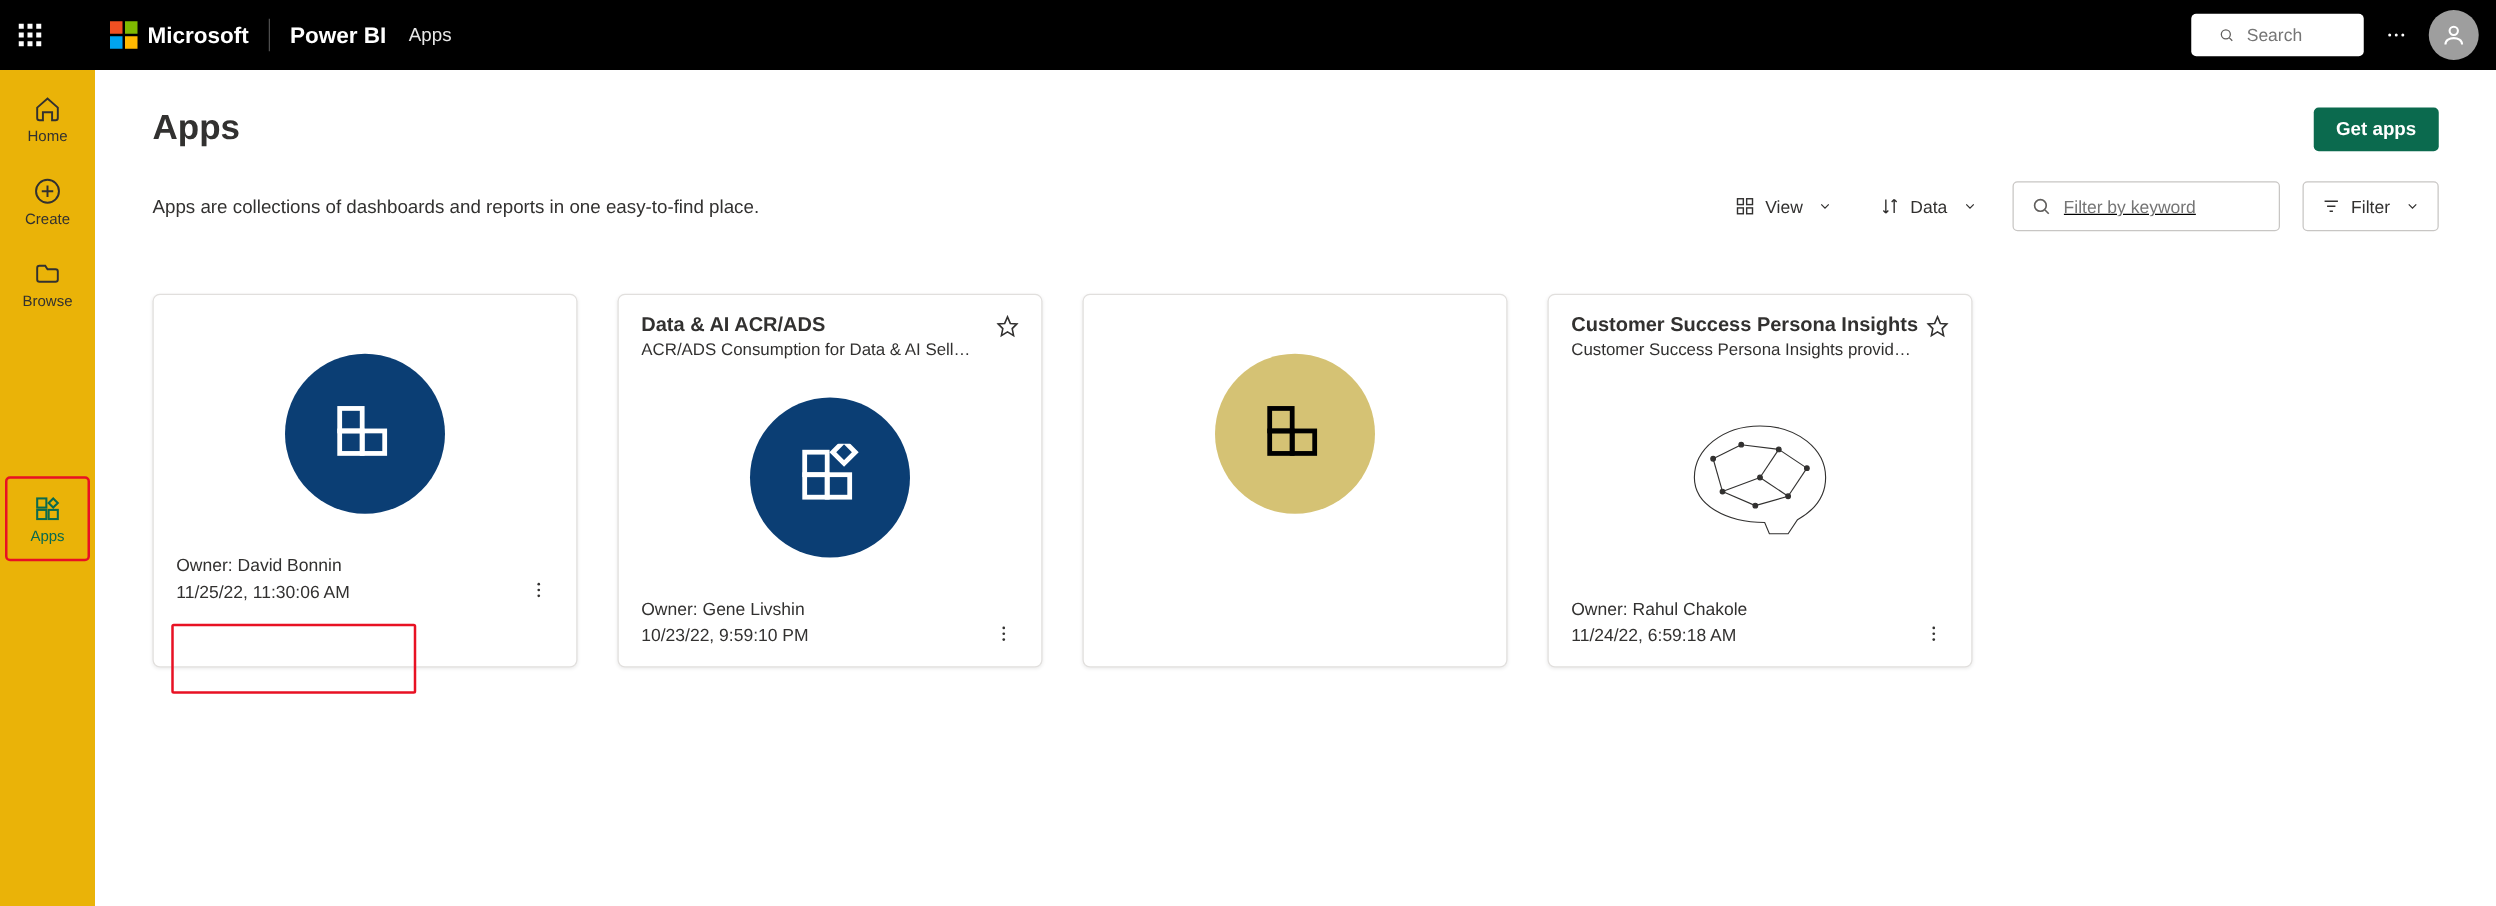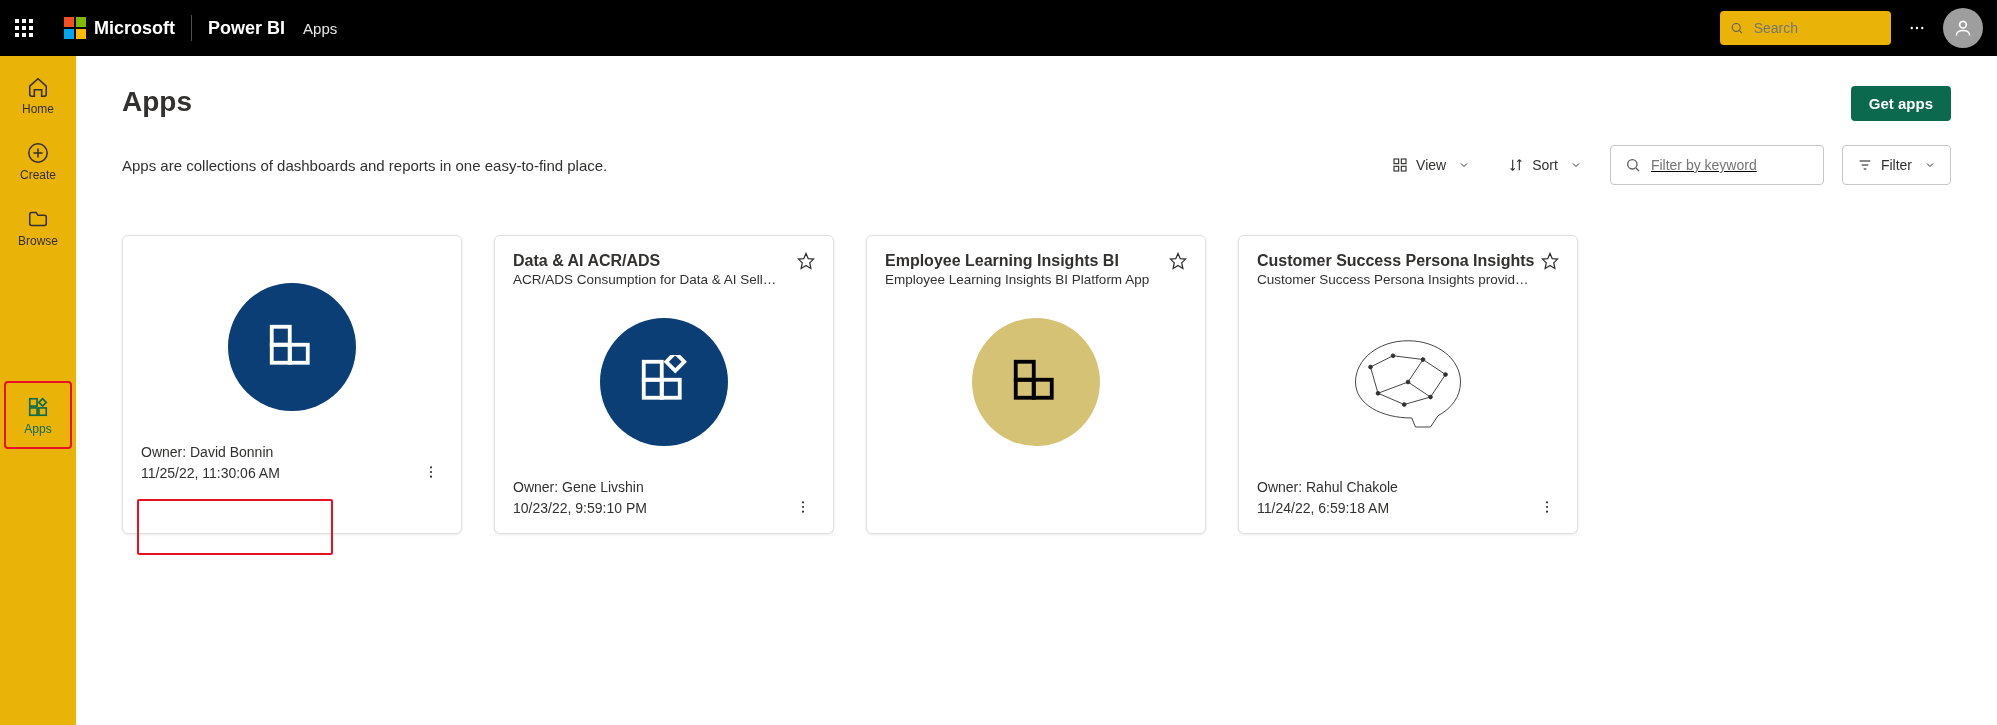--- a/index.html
+++ b/index.html
@@ -18,32 +18,32 @@
 
   
   .topbar{
     position:fixed;top:0;left:0;right:0;height:var(--topbar-h);
     background:#000;color:#fff;display:flex;align-items:center;
     padding:0 14px 0 0;z-index:10;
   }
   .waffle{width:48px;height:var(--topbar-h);display:flex;align-items:center;justify-content:center;cursor:pointer;}
   .waffle-grid{display:grid;grid-template-columns:repeat(3,4px);grid-template-rows:repeat(3,4px);gap:3px;}
   .waffle-grid span{background:#fff;width:4px;height:4px;}
-  .ms-brand{display:flex;align-items:center;gap:8px;margin-left:16px;}
+  .ms-brand{display:flex;align-items:center;gap:8px;margin-left:40px;}
   .ms-logo{display:grid;grid-template-columns:10px 10px;grid-template-rows:10px 10px;gap:2px;}
   .ms-logo span:nth-child(1){background:#f25022;}
   .ms-logo span:nth-child(2){background:#7fba00;}
   .ms-logo span:nth-child(3){background:#00a4ef;}
   .ms-logo span:nth-child(4){background:#ffb900;}
   .ms-word{font-size:18px;font-weight:600;}
   .divider{width:1px;height:26px;background:#4d4d4d;margin:0 16px;}
   .app-title{font-size:18px;font-weight:600;}
   .app-sub{font-size:15px;margin-left:18px;color:#e8e8e8;}
   .topbar .spacer{flex:1;}
-  .search-wrap{position:relative;width:171px;height:34px;background:#eab308;border-radius:4px;display:flex;align-items:center;padding:0 10px;color:#323130;}
+  .search-wrap{position:relative;width:138px;height:34px;background:#ffffff;border-radius:4px;display:flex;align-items:center;padding:0 22px;color:#323130;}
   .search-wrap svg{color:#605e5c;margin-right:8px;}
   .search-wrap input{border:0;outline:0;background:transparent;font-size:14px;color:#323130;width:100%;}
   .top-ico{width:40px;height:40px;display:flex;align-items:center;justify-content:center;margin-left:6px;cursor:pointer;border-radius:50%;}
   .top-ico.more{color:#fff;}
   .top-ico.avatar{background:#9e9e9e;}
   .top-ico.avatar svg{color:#fff;}
 
   
   .nav{position:fixed;top:var(--topbar-h);left:0;bottom:0;width:var(--nav-w);background:#eab308;
        display:flex;flex-direction:column;align-items:center;padding-top:10px;z-index:5;}
@@ -203,21 +203,21 @@
         <span>View</span>
         <svg class="chev chev-svg" viewBox="0 0 24 24" fill="none" stroke="#323130" stroke-width="2">
             <polyline points="6 9 12 15 18 9"></polyline>
           </svg>
       </div>
 
       <div class="ctrl">
         <svg width="16" height="16" viewBox="0 0 24 24" fill="none" stroke="#323130" stroke-width="1.7">
             <path d="M7 4v16M7 20l-3-3M7 20l3-3M17 20V4M17 4l-3 3M17 4l3 3"></path>
           </svg>
-        <span>Sort</span>
+        <span>Data</span>
         <svg class="chev chev-svg" viewBox="0 0 24 24" fill="none" stroke="#323130" stroke-width="2">
             <polyline points="6 9 12 15 18 9"></polyline>
           </svg>
       </div>
 
       <div class="ctrl bordered">
         <svg width="16" height="16" viewBox="0 0 24 24" fill="none" stroke="#605e5c" stroke-width="2">
             <circle cx="11" cy="11" r="7"></circle>
             <line x1="21" y1="21" x2="16.5" y2="16.5"></line>
           </svg>
@@ -296,31 +296,20 @@
             <svg width="16" height="16" viewBox="0 0 24 24" fill="#323130">
                 <circle cx="12" cy="5" r="1.6"></circle>
                 <circle cx="12" cy="12" r="1.6"></circle>
                 <circle cx="12" cy="19" r="1.6"></circle>
               </svg>
           </div>
         </div>
       </div>
 
       <div class="card">
-        <div class="card-head">
-          <div class="card-titles">
-            <div class="card-title">Employee Learning Insights BI</div>
-            <div class="card-sub">Employee Learning Insights BI Platform App</div>
-          </div>
-          <div class="star">
-            <svg width="18" height="18" viewBox="0 0 24 24" fill="none" stroke="#323130" stroke-width="1.7">
-                <polygon points="12 2 15 9 22 9.5 17 14.5 18.5 22 12 18 5.5 22 7 14.5 2 9.5 9 9"></polygon>
-              </svg>
-          </div>
-        </div>
         <div class="card-icon">
           <div class="circle gold">
             <svg width="54" height="54" viewBox="0 0 24 24" fill="none" stroke="#000" stroke-width="1.7">
                 <rect x="3" y="3" width="8" height="8"></rect>
                 <rect x="3" y="11" width="8" height="8"></rect>
                 <rect x="11" y="11" width="8" height="8"></rect>
               </svg>
           </div>
         </div>
       </div>

